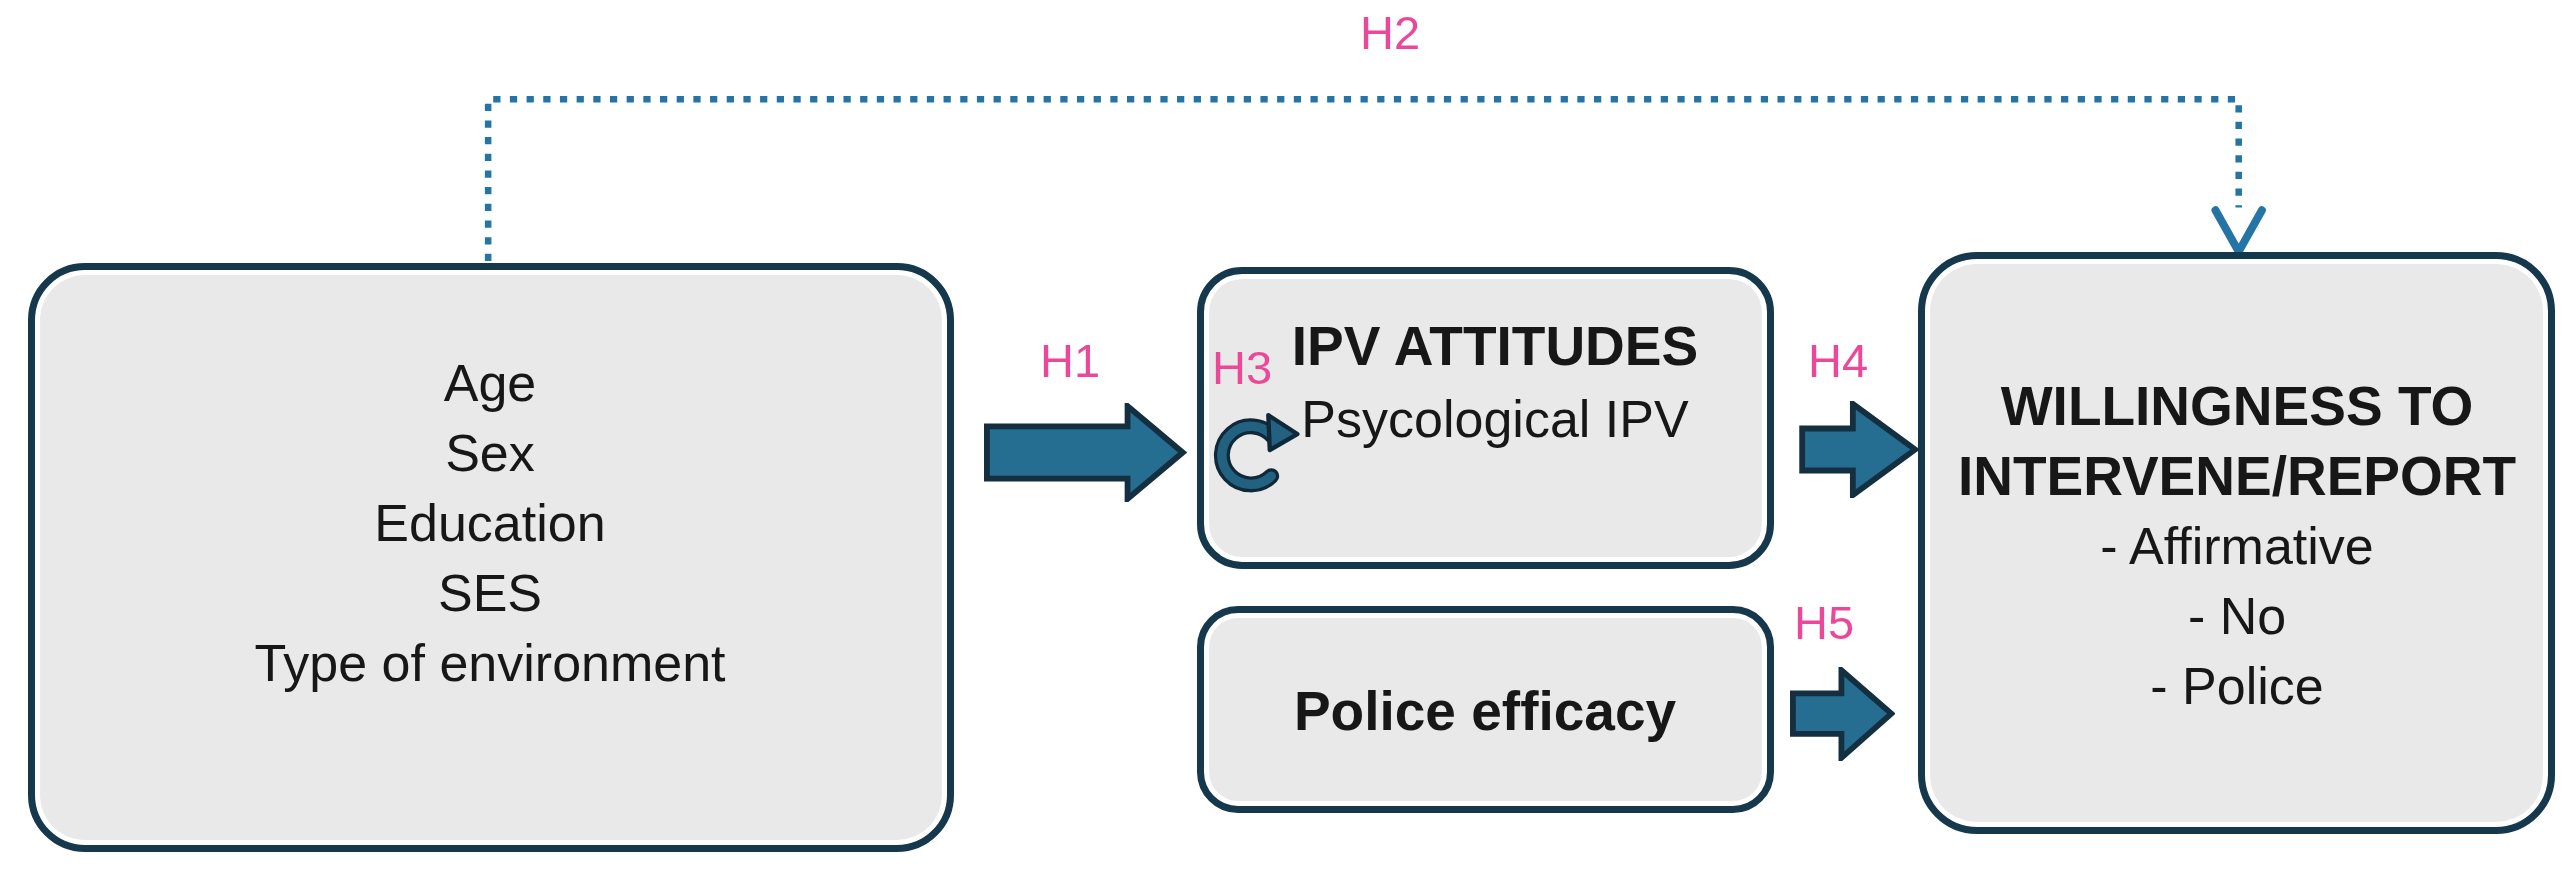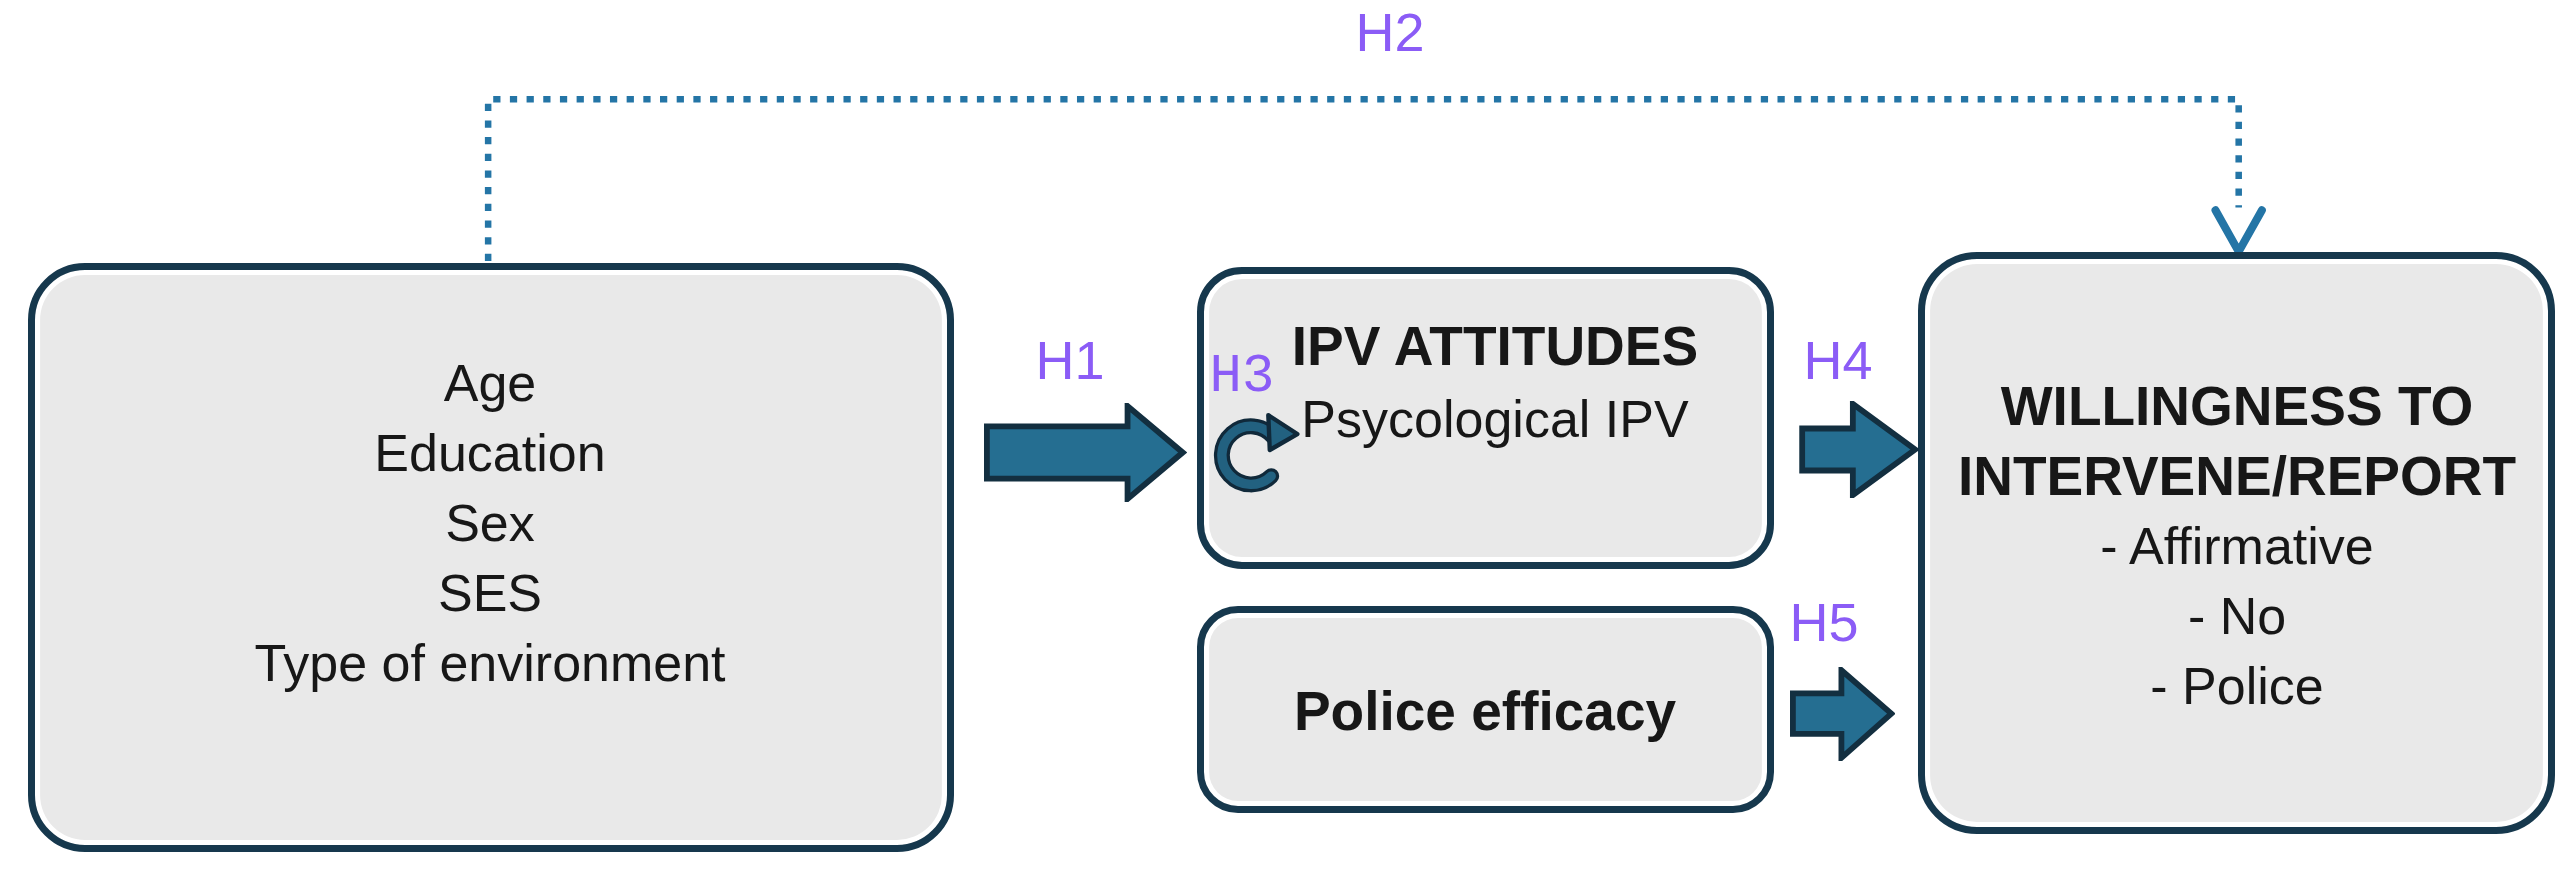--- a/index.html
+++ b/index.html
@@ -34,27 +34,27 @@
   #demography-text .t-bold{margin-bottom:4.4px;}
   #ipv-text{left:1485px;top:310px;transform:translateX(-50%);margin-left:10px;}
   #ipv-text .t-bold{line-height:73px;}
   #ipv-text .t-reg{line-height:73px;}
   #police-text{left:1485px;top:676px;transform:translateX(-50%);}
   #willing-text{left:2237px;top:371px;transform:translateX(-50%);}
 
   
   .hlabel{
     position:absolute;
-    font-size:54px;font-weight:400;color:#8b5cf6;
+    font-size:47px;font-weight:400;color:#ec4899;
     transform:translate(-50%,-50%);
     white-space:nowrap;
   }
   #label-h1{left:1070px;top:360px;}
   #label-h2{left:1390px;top:32px;}
-  #label-h3{left:1242px;top:376px;font-family:Liberation Mono, monospace;}
+  #label-h3{left:1242px;top:367px;}
   #label-h4{left:1838px;top:360px;}
   #label-h5{left:1824px;top:622px;}
 
   
   .arr{position:absolute;}
   #arrow-h1{left:984px;top:403px;}
   #arrow-h4{left:1799px;top:401px;}
   #arrow-h5{left:1790px;top:667px;}
   #arrow-h3{left:1213px;top:405px;}
   #overlay-dotted{left:0;top:0;}
@@ -65,22 +65,22 @@
 <div id="stage">
 
   <svg id="overlay-dotted" class="arr" width="2576" height="876" viewBox="0 0 3552 1208">
     <polyline points="673,360 673,137 3087,137 3087,286" fill="none" stroke-width="9" stroke-dasharray="10 13" stroke="#2475a6"></polyline>
     <path d="M 3055 290 L 3087 347 L 3119 290" fill="none" stroke-width="11" stroke-linecap="round" stroke-linejoin="round" stroke="#2475a6"></path>
   </svg>
 
   <div id="box-demography" class="node"></div>
   <div id="demography-text" class="txtcol">
     <span class="line t-reg">Age</span>
+    <span class="line t-reg">Sex</span>
     <span class="line t-reg">Education</span>
-    <span class="line t-reg">Sex</span>
     <span class="line t-reg">SES</span>
     <span class="line t-reg">Type of environment</span>
   </div>
 
   <div id="box-ipv" class="node"></div>
   <div id="ipv-text" class="txtcol">
     <span class="line t-bold">IPV ATTITUDES</span>
     <span class="line t-reg">Psycological IPV</span>
   </div>
 

